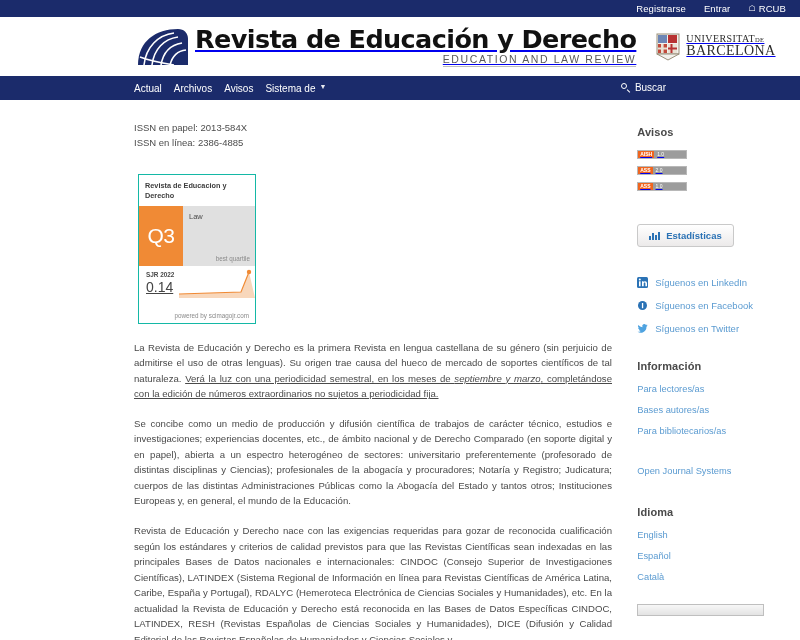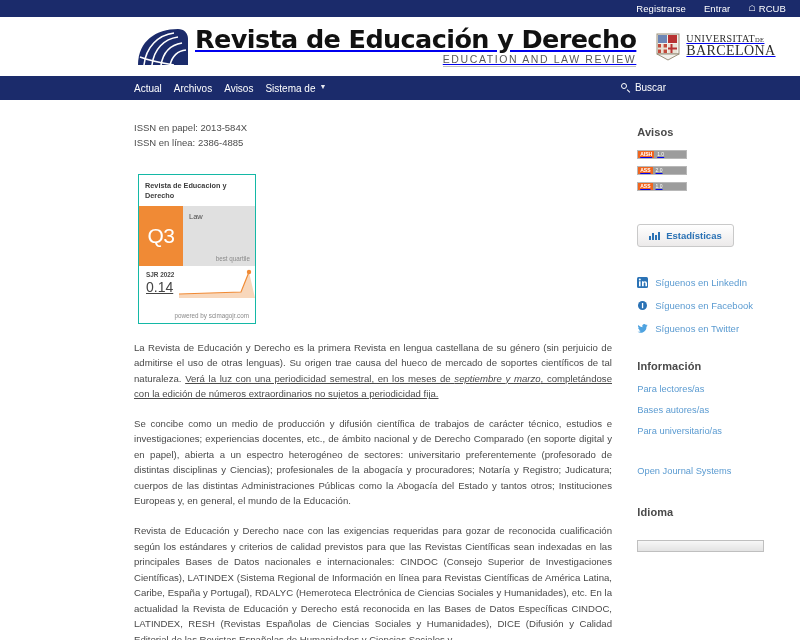--- a/index.html
+++ b/index.html
@@ -336,24 +336,29 @@
         </span>
         <span>Síguenos en Twitter</span>
       </a>
     </div>
 
     <div class="side-block" style="margin-top:26px">
       <div class="side-h">Información</div>
       <div class="side-links">
         <a href="#">Para lectores/as</a>
         <a href="#">Bases autores/as</a>
-        <a href="#">Para universitario/as</a>
+        <a href="#">Para bibliotecarios/as</a>
       </div>
       <a href="#" class="ojs">Open Journal Systems</a>
     </div>
 
     <div class="side-block" style="margin-top:30px">
       <div class="side-h">Idioma</div>
+      <div class="side-links">
+        <a href="#">English</a>
+        <a href="#">Español</a>
+        <a href="#">Català</a>
+      </div>
       <div class="grey-box"></div>
     </div>
 
   </div>
 </div>
 
 </body></html>

